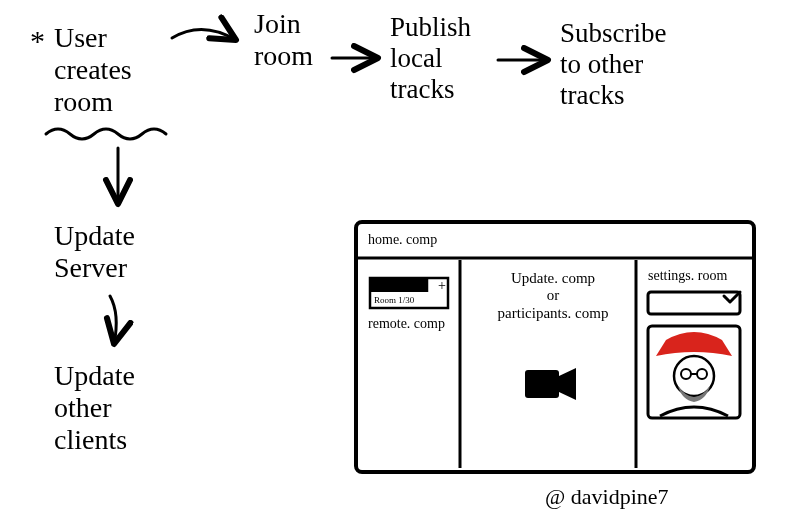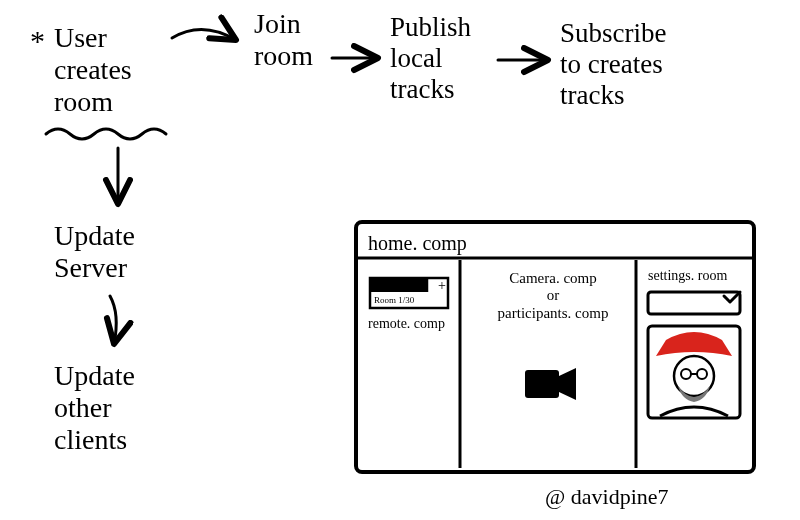--- a/index.html
+++ b/index.html
@@ -17,21 +17,21 @@
 room</div>
 
 <div class="abs t hw" style="left:254px;top:8px;font-size:28px">Join
 room</div>
 
 <div class="abs t hw" style="left:390px;top:12px;font-size:27px">Publish
 local
 tracks</div>
 
 <div class="abs t hw" style="left:560px;top:18px;font-size:27px">Subscribe
-to creates
+to other
 tracks</div>
 
 <div class="abs t hw" style="left:54px;top:220px;font-size:28px">Update
 Server</div>
 <div class="abs t hw" style="left:54px;top:360px;font-size:28px">Update
 other
 clients</div>
 
 <div class="abs t hw" style="left:545px;top:484px;font-size:22px">@ davidpine7</div>
 
@@ -83,18 +83,18 @@
 
   <circle cx="686" cy="374" r="5" fill="none" stroke="#000" stroke-width="2"></circle>
   <circle cx="702" cy="374" r="5" fill="none" stroke="#000" stroke-width="2"></circle>
   <line x1="691" y1="374" x2="697" y2="374" stroke="#000" stroke-width="2"></line>
 
   <path d="M678 386 q16 22 32 0 q-4 14 -16 16 q-12 -2 -16 -16 z" fill="#777"></path>
 
   <path d="M660 416 q34 -18 68 0" fill="none" stroke="#000" stroke-width="3"></path>
 </svg>
 
-<div class="abs t hw" style="left:368px;top:232px;font-size:20px">home. comp</div>
+<div class="abs t hw" style="left:368px;top:232px;font-size:14px">home. comp</div>
 <div class="abs t hw" style="left:368px;top:316px;font-size:14px">remote. comp</div>
-<div class="abs t hw" style="left:478px;top:270px;font-size:15px;text-align:center;width:150px">Camera. comp
+<div class="abs t hw" style="left:478px;top:270px;font-size:15px;text-align:center;width:150px">Update. comp
 or
 participants. comp</div>
 <div class="abs t hw" style="left:648px;top:268px;font-size:14px">settings. room</div>
 
 </body></html>

